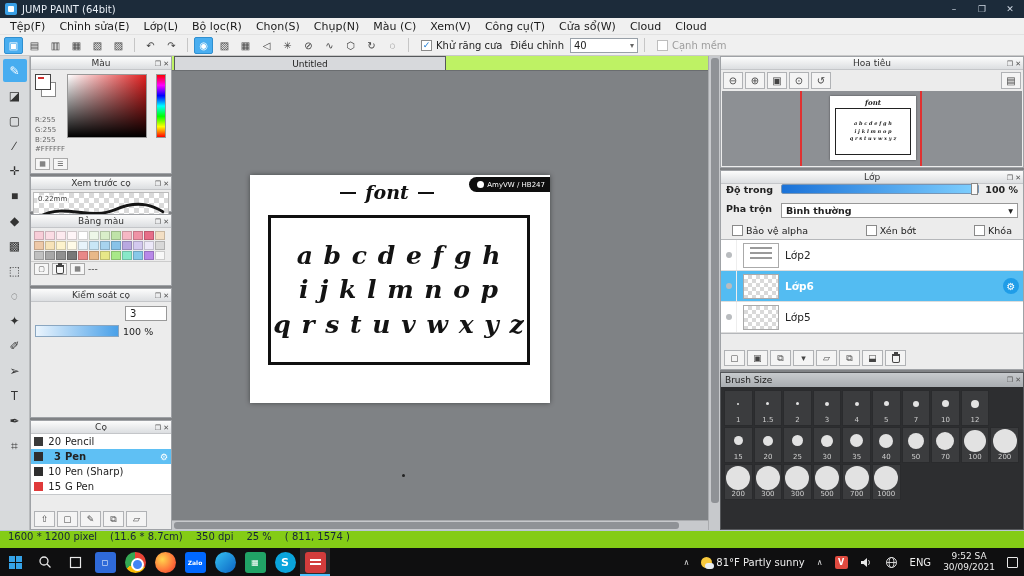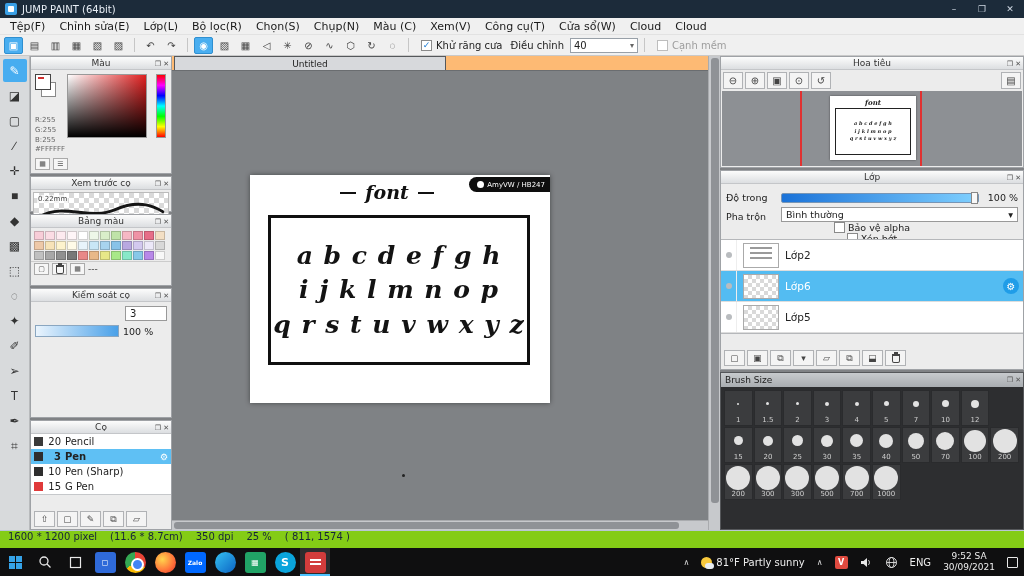--- a/index.html
+++ b/index.html
@@ -84,21 +84,21 @@
   .brush-list { background:#fff; border-bottom:1px solid #c6c8cb; }
   .brush-row { display:flex; align-items:center; height:15px; font-size:10px; gap:4px; padding:0 3px; }
   .brush-row.selected { background:#5fc0f4; font-weight:bold; }
   .brush-chip { width:9px; height:9px; flex:0 0 9px; }
   .brush-size { width:14px; text-align:right; }
   .brush-gear { margin-left:auto; color:#fff; font-size:9px; }
   .brush-toolbar { display:flex; gap:2px; padding:2px 3px; margin-top:auto; }
 
   
   .canvas-area { position:absolute; top:56px; left:172px; width:536px; bottom:46px; background:#7f8285; overflow:hidden; }
-  .tabbar { height:15px; background:#fdba74; border-bottom:1px solid #6a6d70; display:flex; }
+  .tabbar { height:15px; background:#bef264; border-bottom:1px solid #6a6d70; display:flex; }
   .tab { width:272px; margin-left:2px; background:#d7d9dc; border:1px solid #55585b; border-bottom:none; font-size:9px; color:#222; display:flex; align-items:center; justify-content:center; }
   .artboard { position:absolute; left:78px; top:119px; width:300px; height:228px; background:#fff; box-shadow:0 0 5px rgba(0,0,0,.45); }
   .watermark { position:absolute; top:2px; right:0; height:15px; background:#0e0e0e; color:#fff; font-size:7px; display:flex; align-items:center; gap:3px; padding:0 5px 0 8px; border-radius:8px 0 0 8px; }
   .bear-dot { width:7px; height:7px; background:#fff; border-radius:50%; }
   .art-title { position:absolute; top:6px; left:0; right:26px; text-align:center; font-family:"DejaVu Serif","Liberation Serif",serif; font-style:italic; font-weight:bold; font-size:19px; color:#111; }
   .art-title .dash { display:inline-block; width:16px; height:2px; background:#111; vertical-align:middle; margin:0 9px 3px; }
   .art-frame { position:absolute; left:18px; top:40px; right:20px; bottom:38px; border:3px solid #101010; display:flex; flex-direction:column; justify-content:center; gap:3px; }
   .art-line { text-align:center; font-family:"DejaVu Serif","Liberation Serif",serif; font-style:italic; font-weight:bold; font-size:25px; letter-spacing:1px; color:#131313; line-height:1.25; }
   .stray-dot { position:absolute; left:230px; top:418px; width:3px; height:3px; background:#222; border-radius:50%; }
   .h-scroll { position:absolute; left:0; right:0; bottom:0; height:10px; background:#c7c9cc; border-top:1px solid #a9abae; }
@@ -113,32 +113,32 @@
   .nav-spacer { flex:1; }
   .nav-view { position:relative; flex:1; margin:0 1px 1px; background:#8d9094; overflow:hidden; }
   .nav-redline { position:absolute; top:0; bottom:0; width:2px; background:#e03131; }
   .nav-thumb { position:absolute; left:108px; top:5px; width:86px; height:64px; background:#fff; box-shadow:0 0 2px rgba(0,0,0,.5); }
   .nt-title { text-align:center; font-family:"DejaVu Serif","Liberation Serif",serif; font-style:italic; font-weight:bold; font-size:7px; margin-top:2px; }
   .nt-frame { position:absolute; left:5px; right:5px; top:12px; bottom:5px; border:1px solid #222; display:flex; flex-direction:column; justify-content:center; }
   .nt-line { text-align:center; font-family:"DejaVu Serif","Liberation Serif",serif; font-style:italic; font-weight:bold; font-size:5px; line-height:1.5; white-space:nowrap; overflow:hidden; }
 
   
   .layers-panel { height:200px; }
-  .lc-row { display:flex; align-items:flex-end; gap:5px; height:19px; font-size:9.5px; color:#222; padding:0 5px; }
+  .lc-row { display:flex; align-items:flex-start; gap:5px; height:19px; font-size:9.5px; color:#222; padding:0 5px;font-weight:bold; }
   .lc-label { width:50px; }
   .op-slider { flex:1; height:10px; border:1px solid #7795b5; background:linear-gradient(to right,#1a72d8,#7fd0ff); position:relative; border-radius:2px; }
   .op-knob { position:absolute; right:0; top:-2px; width:7px; height:12px; background:#f8f8f8; border:1px solid #888; }
   .op-value { width:34px; text-align:right; }
   .blend-select { flex:1; height:15px; background:#fff; border:1px solid #999; display:flex; align-items:center; justify-content:space-between; font-size:9.5px; padding:0 4px; }
-  .lc-checks { display:flex; align-items:center; gap:0; height:17px; font-size:9.5px; padding:0 5px; justify-content:space-between;flex-direction:column; }
+  .lc-checks { display:flex; align-items:center; gap:0; height:17px; font-size:9.5px; padding:0 11px; justify-content:space-between; }
   .lc-check { display:flex; align-items:center; gap:3px; }
   .layer-list { background:#fff; border-top:1px solid #b5b7ba; border-bottom:1px solid #b5b7ba; }
   .layer-row { display:flex; align-items:center; height:31px; border-bottom:1px solid #ddd; gap:6px; padding-right:4px; }
   .layer-row.selected { background:#53bcf2; }
-  .layer-row.selected .layer-name { color:#fff; font-weight:normal; }
+  .layer-row.selected .layer-name { color:#fff; font-weight:bold; }
   .layer-eye { width:16px; align-self:stretch; border-right:1px solid #eee; display:flex; align-items:center; justify-content:center; }
   .eye-dot { width:6px; height:6px; border-radius:50%; background:#b9bcbf; }
   .layer-thumb { width:36px; height:25px; border:1px solid #aaa; background-color:#fff; position:relative; overflow:hidden; }
   .thumb-checker { background-image:linear-gradient(45deg,#d9d9d9 25%,transparent 25%,transparent 75%,#d9d9d9 75%),linear-gradient(45deg,#d9d9d9 25%,transparent 25%,transparent 75%,#d9d9d9 75%); background-size:8px 8px; background-position:0 0,4px 4px; }
   .mini-line { display:block; height:2px; background:#9a9a9a; margin:3px 6px 0; }
   .layer-name { font-size:10.5px; color:#222; }
   .layer-gear { margin-left:auto; width:16px; height:16px; border-radius:50%; background:#1f9de8; color:#fff; font-size:10px; display:flex; align-items:center; justify-content:center; }
   .layer-toolbar { display:flex; gap:2px; padding:3px; margin-top:auto; }
   .sq-btn { width:21px; height:16px; border:1px solid #b0b2b5; background:#f4f4f4; display:flex; align-items:center; justify-content:center; font-size:9px; color:#444; }
   .trash-glyph { width:8px; height:9px; border:1px solid #444; border-top:2px solid #444; border-radius:0 0 2px 2px; position:relative; }

